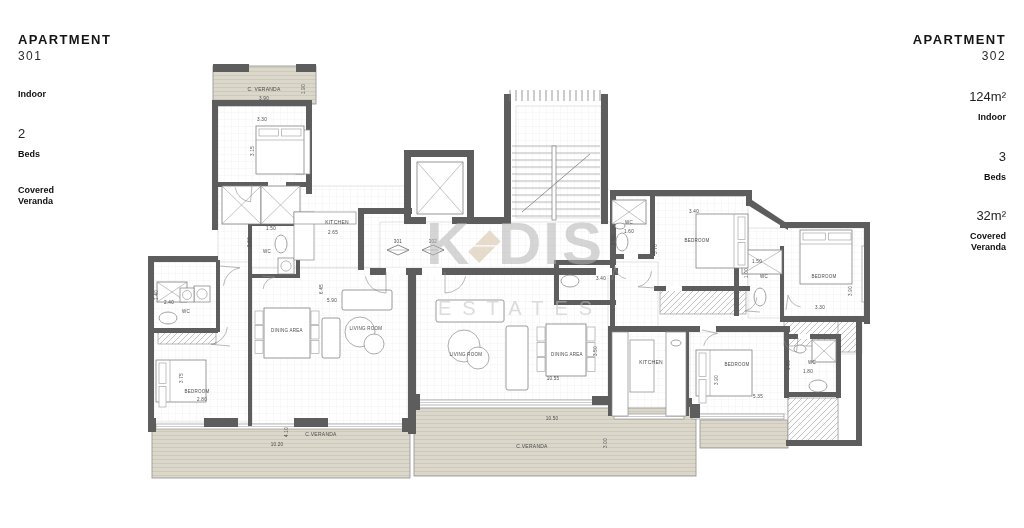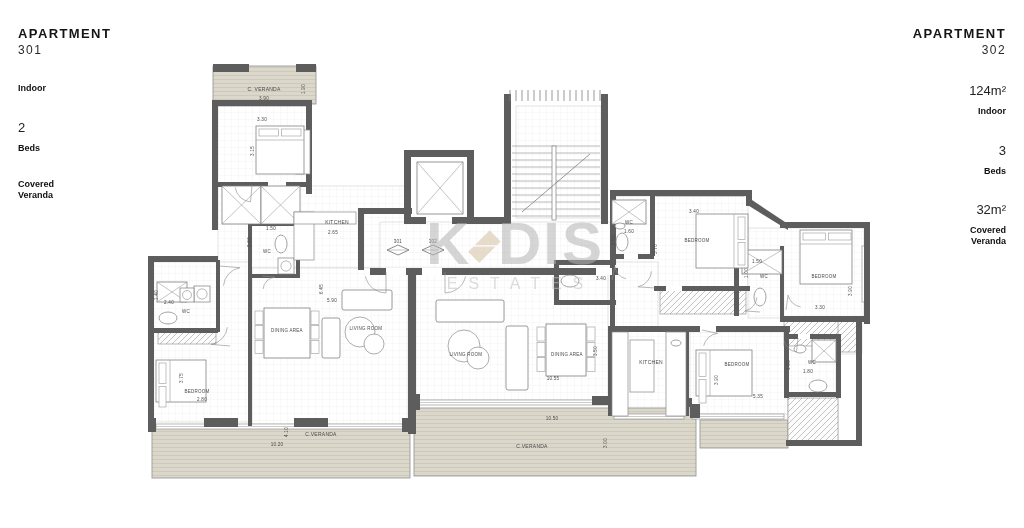--- a/index.html
+++ b/index.html
@@ -1,33 +1,33 @@
 <!DOCTYPE html>
 <html><head>
 <meta charset="utf-8">
 <style>
   html,body{margin:0;padding:0;background:#fff;}
   body{width:1024px;height:528px;overflow:hidden;font-family:"Liberation Sans",sans-serif;}
   .stage{position:relative;width:1024px;height:528px;background:#fff;}
   svg#plan{position:absolute;left:0;top:0;width:1024px;height:528px;}
-  .panel{position:absolute;top:26px;width:150px;}
+  .panel{position:absolute;top:32px;width:150px;}
   .panel.left{left:18px;text-align:left;}
   .panel.right{right:18px;text-align:right;}
   .p-title{font-size:13px;font-weight:bold;letter-spacing:1.4px;color:#141414;}
   .p-num{font-size:12px;letter-spacing:1.4px;color:#2a2a2a;margin-top:2px;}
   .stat{margin-top:26px;}
   .stat:first-of-type{margin-top:31px;}
   .stat .v{font-size:13px;color:#222;}
   .stat .l{font-size:9px;font-weight:bold;color:#101010;line-height:10.5px;margin-top:8px;white-space:pre-line;}
   .watermark{position:absolute;left:426px;top:214px;width:178px;text-align:center;opacity:.55;pointer-events:none;}
   .wm-row{display:flex;align-items:center;justify-content:center;font-size:60px;font-weight:600;color:#b3b3b3;letter-spacing:2px;line-height:1;}
   .wm-diamond{display:inline-block;width:33px;height:33px;margin:5px 5px 0 5px;
     background:linear-gradient(135deg,#d4c1a4 44%,#fcfcfc 47%,#d4c1a4 53%);
     transform:rotate(45deg) scale(.92);}
-  .wm-sub{font-size:16px;letter-spacing:11px;color:#c0c0c0;margin-top:1px;padding-left:11px;}
+  .wm-sub{font-size:20px;letter-spacing:11px;color:#c0c0c0;margin-top:23px;padding-left:11px;}
 </style>
 </head>
 <body>
 
 <div class="stage">
 
   <svg id="plan" viewBox="0 0 1024 528">
     <defs>
       <pattern id="grid" width="7" height="7" patternUnits="userSpaceOnUse">
         <rect width="7" height="7" fill="#ffffff"></rect>

